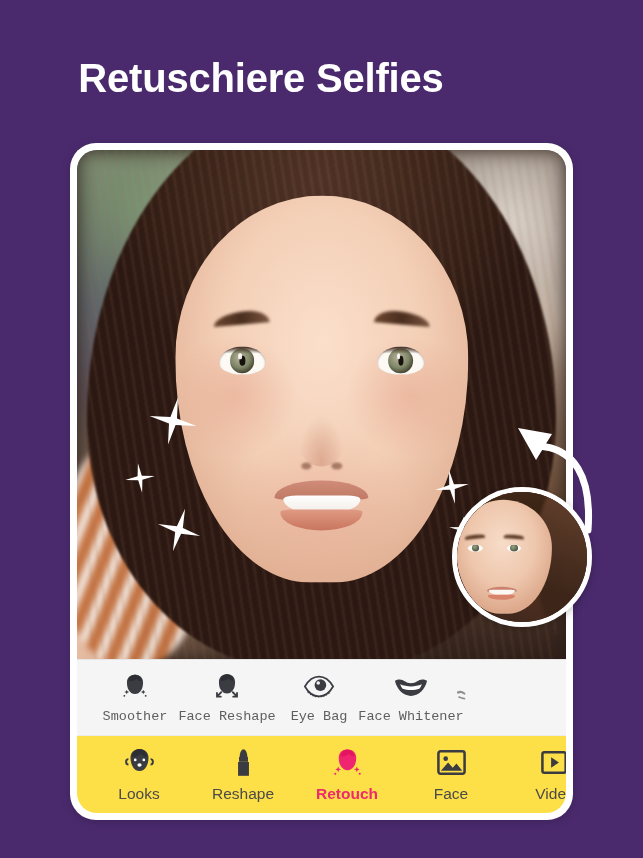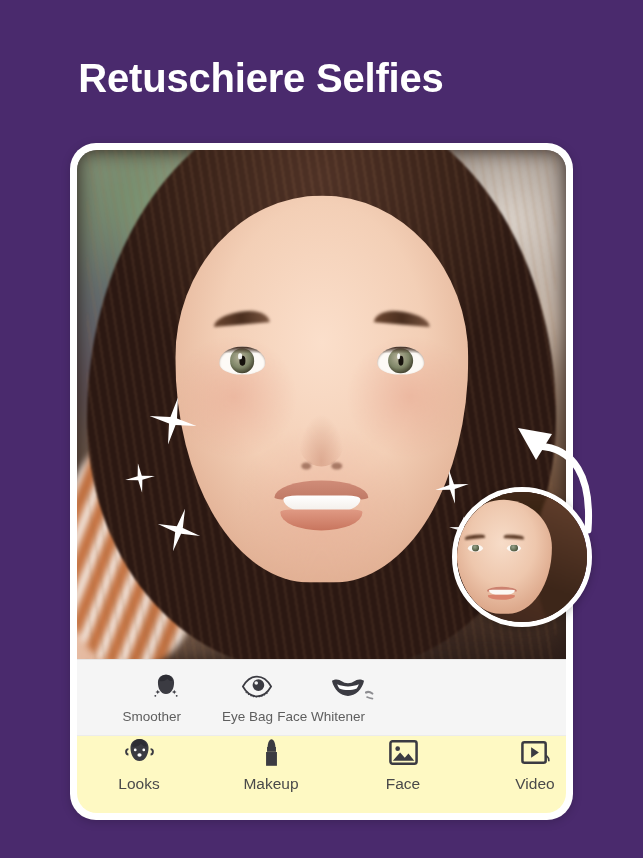--- a/index.html
+++ b/index.html
@@ -240,37 +240,37 @@
     display: flex;
     align-items: center;
     padding-left: 12px;
     overflow: hidden;
   }
   .tool {
     flex: 0 0 auto;
     width: 92px;
     display: flex;
     flex-direction: column;
-    align-items: flex-end;
+    align-items: center;
     gap: 7px;
+    font-family: Liberation Mono, monospace;
   }
   .tool-ico { height: 30px; display: flex; align-items: center; justify-content: center; }
   .tool-lbl { font-size: 13.5px; color: #5e5e5e; white-space: nowrap; }
   .tool-peek { flex: 0 0 auto; width: 26px; opacity: 0.55; }
 
   
   .nav {
     flex: 0 0 78px;
-    background: #fef9c3;
+    background: #fde047;
     border-top: 1px solid #ececec;
     display: flex;
-    align-items: flex-start;
+    align-items: center;
     padding-left: 10px;
     overflow: hidden;
-    gap: 28px;
   }
   .nav-item {
     flex: 0 0 auto;
     width: 104px;
     display: flex;
     flex-direction: column;
     align-items: center;
     gap: 6px;
   }
   .nav-ico { height: 33px; display: flex; align-items: center; justify-content: center; }
@@ -399,20 +399,31 @@
             <path d="M9 9.5C9.6 5.6 12.4 3 16 3c3.7 0 6.5 2.7 7.1 6.7-2.1.2-4.4-.9-5.6-2.6-1.6 2-4.6 3.3-8.5 2.4z" fill="#2d2d34"></path>
             <path d="M7.2 18.8l.7 1.8 1.8.7-1.8.7-.7 1.8-.7-1.8-1.8-.7 1.8-.7z" fill="#3b3b42"></path>
             <path d="M24.8 18.8l.7 1.8 1.8.7-1.8.7-.7 1.8-.7-1.8-1.8-.7 1.8-.7z" fill="#3b3b42"></path>
             <circle cx="4.6" cy="25.4" r="1" fill="#3b3b42"></circle>
             <circle cx="27.4" cy="25.4" r="1" fill="#3b3b42"></circle>
           </svg>
         </span>
         <span class="tool-lbl">Smoother</span>
       </div>
 
+      <div class="tool">
+        <span class="tool-ico">
+          <svg width="30" height="30" viewBox="0 0 32 32">
+            <path d="M16 2.5c5.2 0 8.6 3.2 8.6 8.3 0 3.1-.6 5.6-1.7 7.6-1.5 2.8-4 4.6-6.9 4.6s-5.4-1.8-6.9-4.6c-1.1-2-1.7-4.5-1.7-7.6C7.4 5.7 10.8 2.5 16 2.5z" fill="#3b3b42"></path>
+            <path d="M9 9C9.6 5.1 12.4 2.5 16 2.5c3.7 0 6.5 2.7 7.1 6.7-2.1.2-4.4-.9-5.6-2.6C15.9 8.6 12.9 9.9 9 9z" fill="#2d2d34"></path>
+            <path d="M9.8 21.6l-4.3 4.3M5.3 22.2v4.1h4.1" stroke="#3b3b42" stroke-width="1.9" fill="none" stroke-linecap="round"></path>
+            <path d="M22.2 21.6l4.3 4.3M26.7 22.2v4.1h-4.1" stroke="#3b3b42" stroke-width="1.9" fill="none" stroke-linecap="round"></path>
+          </svg>
+        </span>
+        <span class="tool-lbl">Face Reshape</span>
+      </div>
 
       <div class="tool">
         <span class="tool-ico">
           <svg width="32" height="30" viewBox="0 0 34 30">
             <path d="M2 14.5C6 7.5 11.3 4 17 4s11 3.5 15 10.5C28 21.5 22.7 25 17 25S6 21.5 2 14.5z" fill="none" stroke="#3b3b42" stroke-width="1.8"></path>
             <circle cx="18.5" cy="13" r="6.2" fill="#3b3b42"></circle>
             <circle cx="16.2" cy="10.8" r="1.9" fill="#f2f2f2"></circle>
             <path d="M5 20.5c3.6 3.4 7.6 5 12 5s8.4-1.6 12-5" fill="none" stroke="#3b3b42" stroke-width="1.1" stroke-dasharray="1.3 1.7"></path>
           </svg>
         </span>
@@ -456,23 +467,36 @@
       </div>
 
       <div class="nav-item">
         <span class="nav-ico">
           <svg width="33" height="33" viewBox="0 0 34 34">
             <path d="M13 11.5c0-4 1.6-8.2 4-8.2s4 4.2 4 8.2z" fill="#3b3b42"></path>
             <rect x="12.4" y="11.3" width="9.2" height="5" fill="#3b3b42"></rect>
             <rect x="11.4" y="16.5" width="11.2" height="14.2" fill="#3b3b42"></rect>
           </svg>
         </span>
-        <span class="nav-lbl">Makeup</span>
-      </div>
-
+        <span class="nav-lbl">Reshape</span>
+      </div>
+
+      <div class="nav-item active">
+        <span class="nav-ico">
+          <svg width="33" height="33" viewBox="0 0 34 34">
+            <path d="M17 3.5c5.5 0 9 3.4 9 8.8 0 3.4-.7 6.2-2.1 8.3-1.6 2.7-4 4.4-6.9 4.4s-5.3-1.7-6.9-4.4C8.7 18.5 8 15.7 8 12.3c0-5.4 3.5-8.8 9-8.8z" fill="#f0256f"></path>
+            <path d="M9.7 10.7C10.4 6.2 13.3 3.5 17 3.5s6.6 2.8 7.3 7.4c-2.2.2-4.6-1-5.9-2.8C16.8 10.1 13.7 11.4 9.7 10.7z" fill="#e51461"></path>
+            <path d="M7.4 21.2l.8 2.1 2.1.8-2.1.8-.8 2.1-.8-2.1-2.1-.8 2.1-.8z" fill="#f0256f"></path>
+            <path d="M26.6 21.2l.8 2.1 2.1.8-2.1.8-.8 2.1-.8-2.1-2.1-.8 2.1-.8z" fill="#f0256f"></path>
+            <circle cx="4.4" cy="28.6" r="1.1" fill="#f0256f"></circle>
+            <circle cx="29.6" cy="28.6" r="1.1" fill="#f0256f"></circle>
+          </svg>
+        </span>
+        <span class="nav-lbl">Retouch</span>
+      </div>
 
       <div class="nav-item">
         <span class="nav-ico">
           <svg width="31" height="31" viewBox="0 0 32 32">
             <rect x="2.5" y="4.5" width="27" height="23" rx="2.2" fill="none" stroke="#3b3b42" stroke-width="2.6"></rect>
             <circle cx="10" cy="12" r="2.4" fill="#3b3b42"></circle>
             <path d="M5 24.5l7.5-8.6 4.8 5.4 3.8-4.2 6 7.4z" fill="#3b3b42"></path>
           </svg>
         </span>
         <span class="nav-lbl">Face</span>

